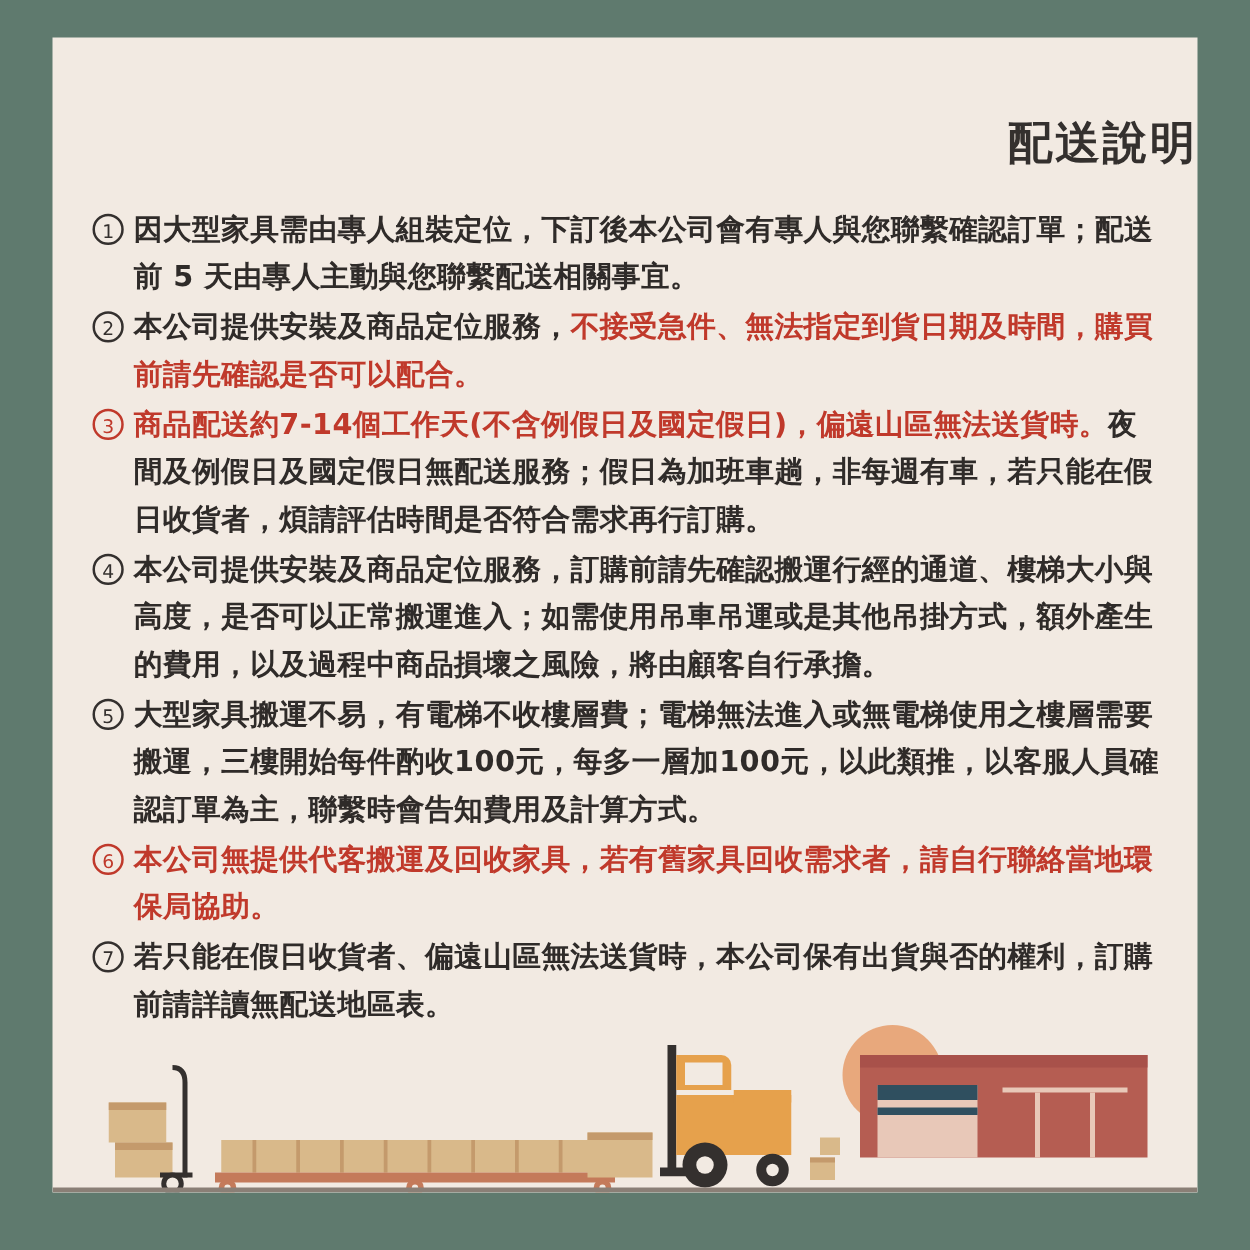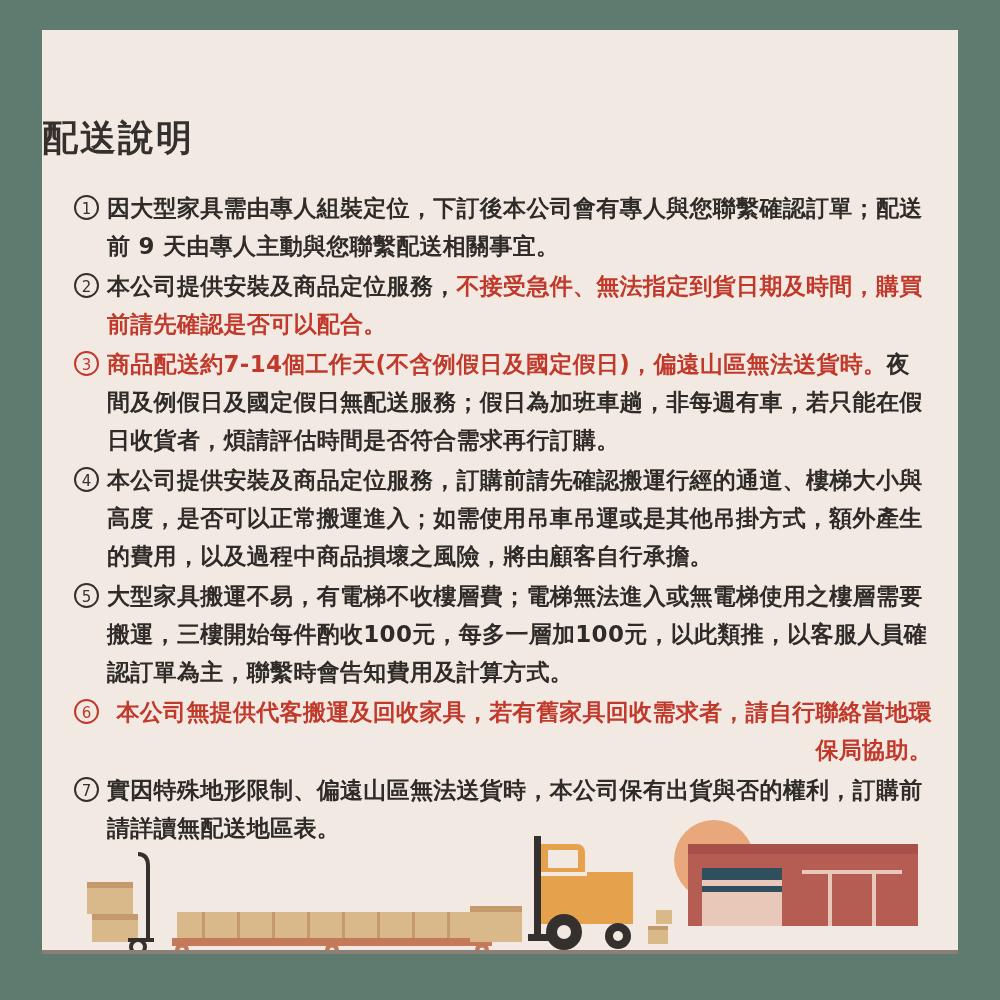--- a/index.html
+++ b/index.html
@@ -22,26 +22,26 @@
   .card {
     position: absolute;
     left: 42px;
     top: 30px;
     width: 916px;
     height: 924px;
     background: #f2eae2;
     overflow: hidden;
   }
   .title {
-    text-align: left;
+    text-align: right;
     font-size: 36px;
     font-weight: bold;
     color: #34302e;
     letter-spacing: 2px;
-    margin-top: 84px;
+    margin-top: 60px;
     margin-bottom: 26px;
   }
   .list {
     margin: 0 26px 0 32px;
   }
   .item {
     display: flex;
     align-items: flex-start;
     margin-bottom: 2px;
   }
@@ -69,21 +69,20 @@
     line-height: 38px;
     color: #2f2b29;
     letter-spacing: 0.3px;
     font-weight: 600;
   }
   .text .red {
     color: #c0392b;
   }
   .text.all-red {
     color: #c0392b;
-    text-align: right;
   }
 
   
   .illus {
     position: absolute;
     left: 0;
     bottom: 0;
     width: 916px;
     height: 140px;
   }
@@ -93,21 +92,21 @@
 
 <div id="page">
   <div class="card">
 
     <div class="title">配送說明</div>
 
     <div class="list">
 
       <div class="item">
         <div class="num">1</div>
-        <div class="text"><span>因大型家具需由專人組裝定位，下訂後本公司會有專人與您聯繫確認訂單；配送前 9 天由專人主動與您聯繫配送相關事宜。</span></div>
+        <div class="text"><span>因大型家具需由專人組裝定位，下訂後本公司會有專人與您聯繫確認訂單；配送前 5 天由專人主動與您聯繫配送相關事宜。</span></div>
       </div>
 
       <div class="item">
         <div class="num">2</div>
         <div class="text"><span>本公司提供安裝及商品定位服務，</span><span class="red">不接受急件、無法指定到貨日期及時間，購買前請先確認是否可以配合。</span></div>
       </div>
 
       <div class="item">
         <div class="num red">3</div>
         <div class="text"><span class="red">商品配送約7-14個工作天(不含例假日及國定假日)，偏遠山區無法送貨時。</span><span>夜間及例假日及國定假日無配送服務；假日為加班車趟，非每週有車，若只能在假日收貨者，煩請評估時間是否符合需求再行訂購。</span></div>
@@ -123,21 +122,21 @@
         <div class="text"><span>大型家具搬運不易，有電梯不收樓層費；電梯無法進入或無電梯使用之樓層需要搬運，三樓開始每件酌收100元，每多一層加100元，以此類推，以客服人員確認訂單為主，聯繫時會告知費用及計算方式。</span></div>
       </div>
 
       <div class="item">
         <div class="num red">6</div>
         <div class="text all-red"><span>本公司無提供代客搬運及回收家具，若有舊家具回收需求者，請自行聯絡當地環保局協助。</span></div>
       </div>
 
       <div class="item">
         <div class="num">7</div>
-        <div class="text"><span>實因特殊地形限制、偏遠山區無法送貨時，本公司保有出貨與否的權利，訂購前請詳讀無配送地區表。</span></div>
+        <div class="text"><span>若只能在假日收貨者、偏遠山區無法送貨時，本公司保有出貨與否的權利，訂購前請詳讀無配送地區表。</span></div>
       </div>
 
     </div>
 
     <svg class="illus" viewBox="0 0 916 140">
 
       <circle cx="672" cy="46" r="40" fill="#e8a87c"></circle>
 
       <g>
         <rect x="646" y="30" width="230" height="82" fill="#b55d52"></rect>

